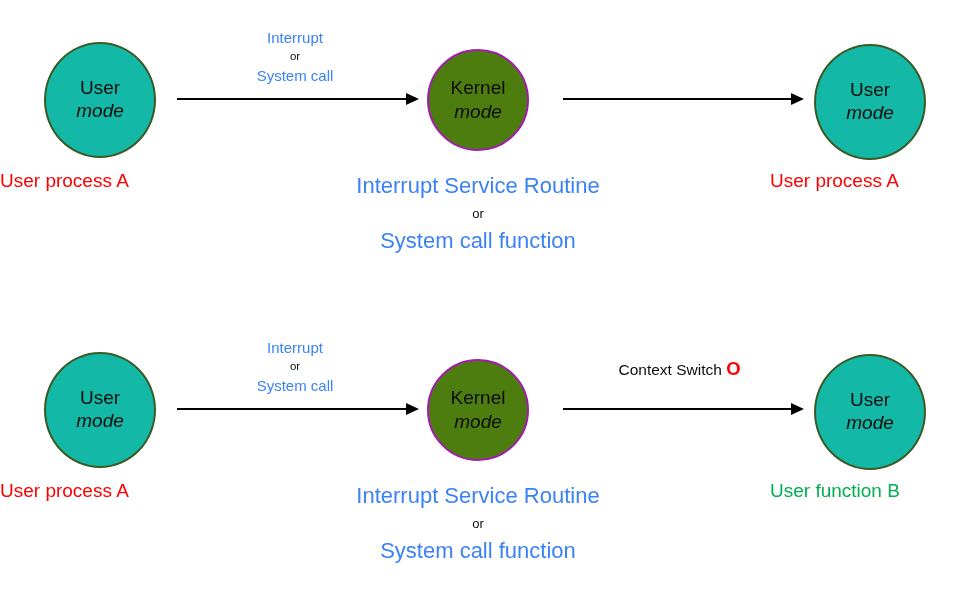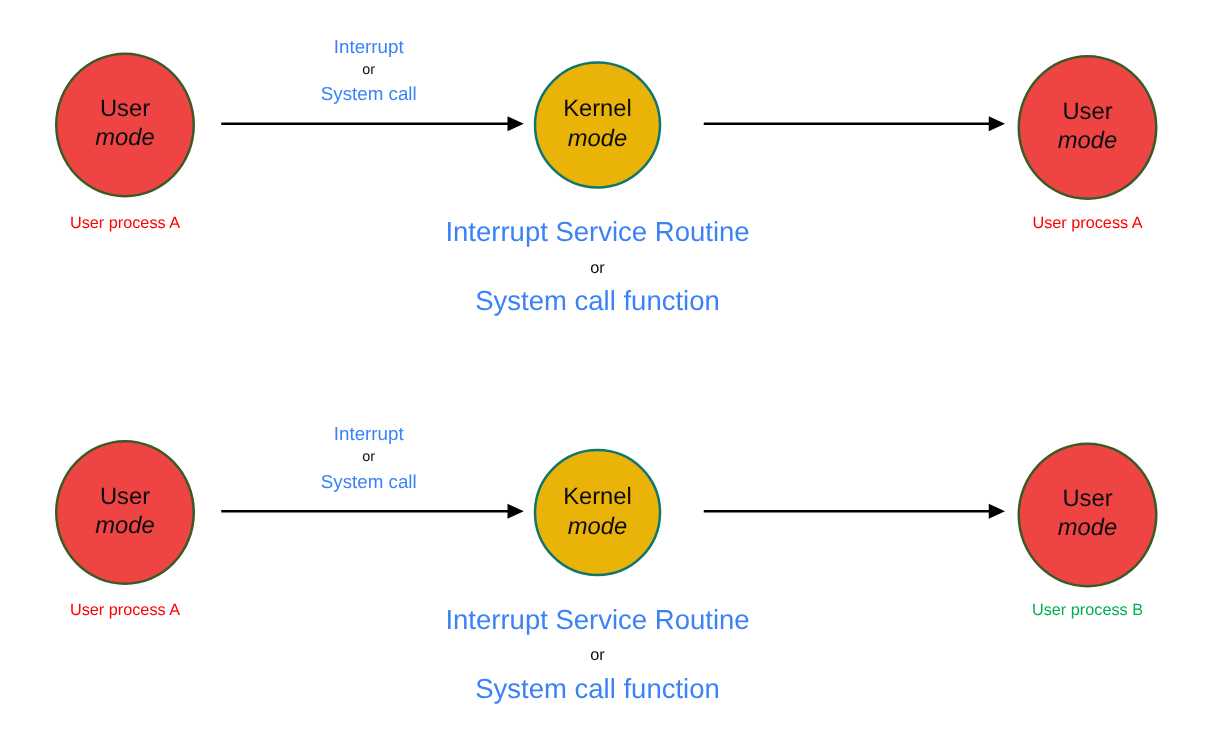--- a/index.html
+++ b/index.html
@@ -28,28 +28,28 @@
     display: flex;
     align-items: center;
     justify-content: center;
     text-align: center;
     line-height: 1.22;
     font-size: 19px;
     color: #0d0d0d;
     white-space: pre-line;
   }
   .node.user {
-    background: #ef4444;
+    background: #14b8a6;
     border: 2px solid #3a5a26;
     width: 112px;
     height: 116px;
   }
   .node.kernel {
-    background: #eab308;
-    border: 2px solid #0f766e;
+    background: #4d7c0f;
+    border: 2px solid #a21caf;
     width: 102px;
     height: 102px;
   }
 
   
   .arrow {
     position: absolute;
     height: 14px;
   }
   .arrow .shaft {
@@ -96,22 +96,21 @@
     font-size: 22px;
     line-height: 1.45;
   }
   .stack.isr .small {
     font-size: 13px;
     line-height: 1.8;
   }
 
   .caption {
     position: absolute;
-    font-size: 13px;
-    text-align: center;
+    font-size: 19px;
     white-space: nowrap;
   }
   .caption.red { color: #ff0000; }
   .caption.green { color: #00b050; }
 
   .switch-label {
     position: absolute;
     font-size: 15.5px;
     color: #0d0d0d;
     white-space: nowrap;
@@ -193,26 +192,30 @@
     <span style="transform: translateY(-12px);">Kernel</span>
   </div>
   <div class="txt" style="left:427px; top:410px; width:102px; font-size:19px; color:#0d0d0d;">mode</div>
 
   <div class="stack isr" style="left:338px; top:480px; width:280px;">
     <span class="big">Interrupt Service Routine</span>
     <span class="small">or</span>
     <span class="big">System call function</span>
   </div>
 
+  <div class="switch-label" style="left:562px; top:358px; width:235px;">
+    <span>Context Switch</span>
+    <span class="mark">O</span>
+  </div>
 
   <div class="arrow" style="left:563px; top:402px; width:242px;">
     <div class="shaft" style="width:229px;"></div>
     <div class="head" style="left:228px;"></div>
   </div>
 
   <div class="node user" style="left:814px; top:354px;">
     <span style="transform: translateY(-12px);">User</span>
   </div>
   <div class="txt" style="left:814px; top:411px; width:112px; font-size:19px; color:#0d0d0d;">mode</div>
 
-  <div class="caption green" style="left:770px; top:480px; width:200px;">User process B</div>
+  <div class="caption green" style="left:770px; top:480px; width:200px;">User function B</div>
 
 </div>
 
 </body></html>

